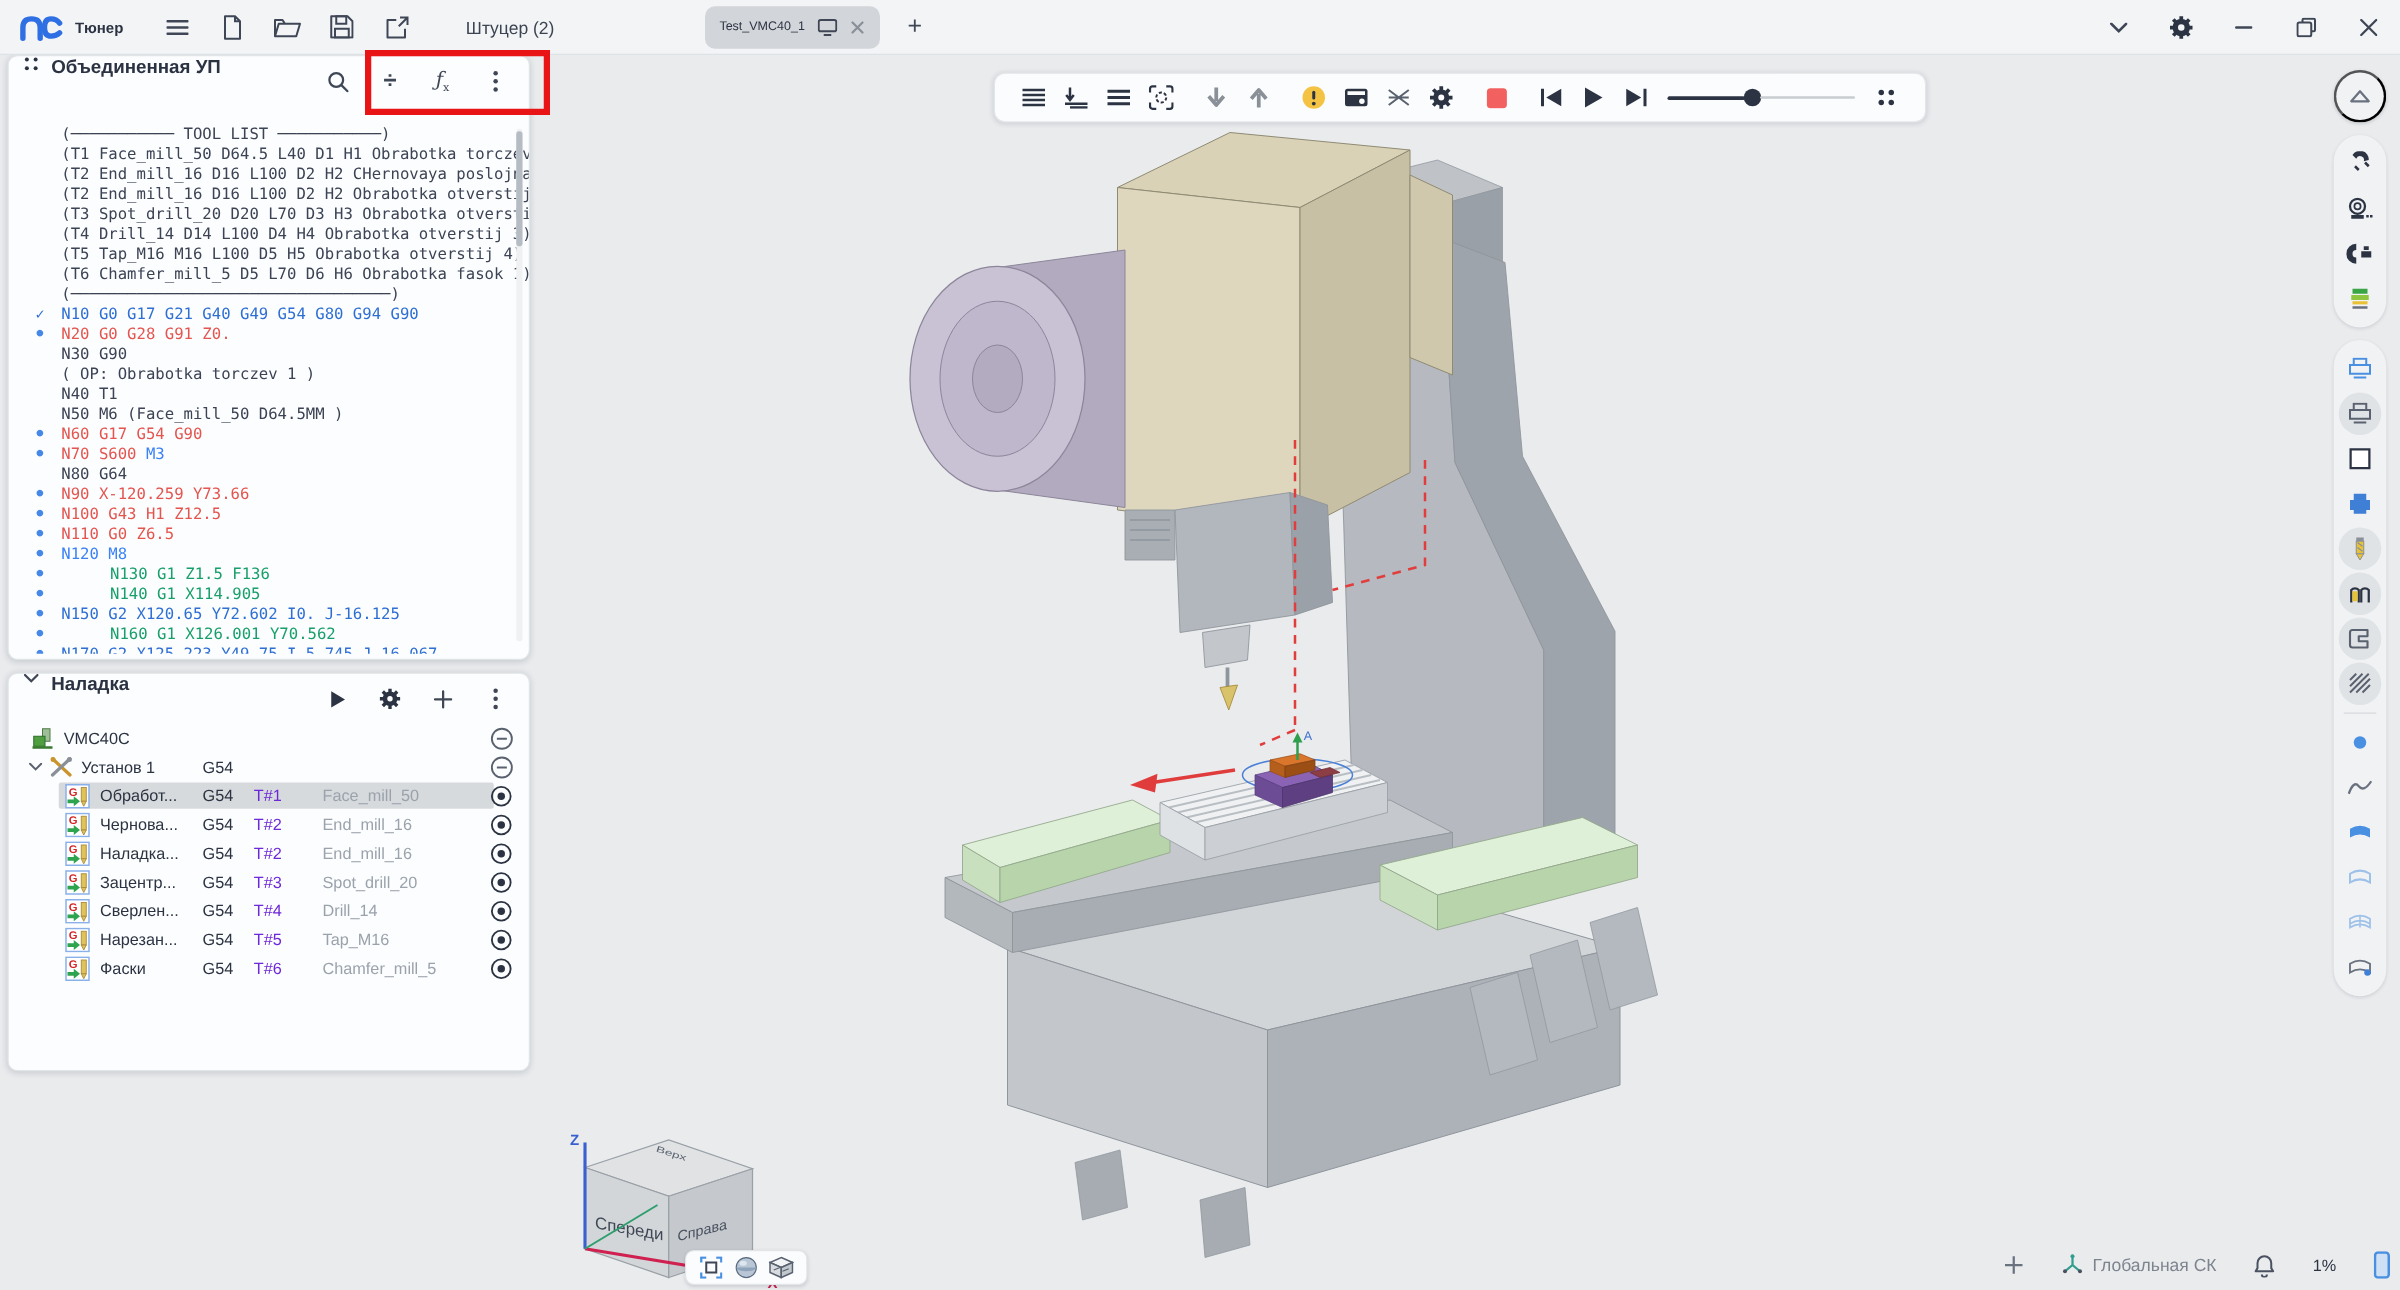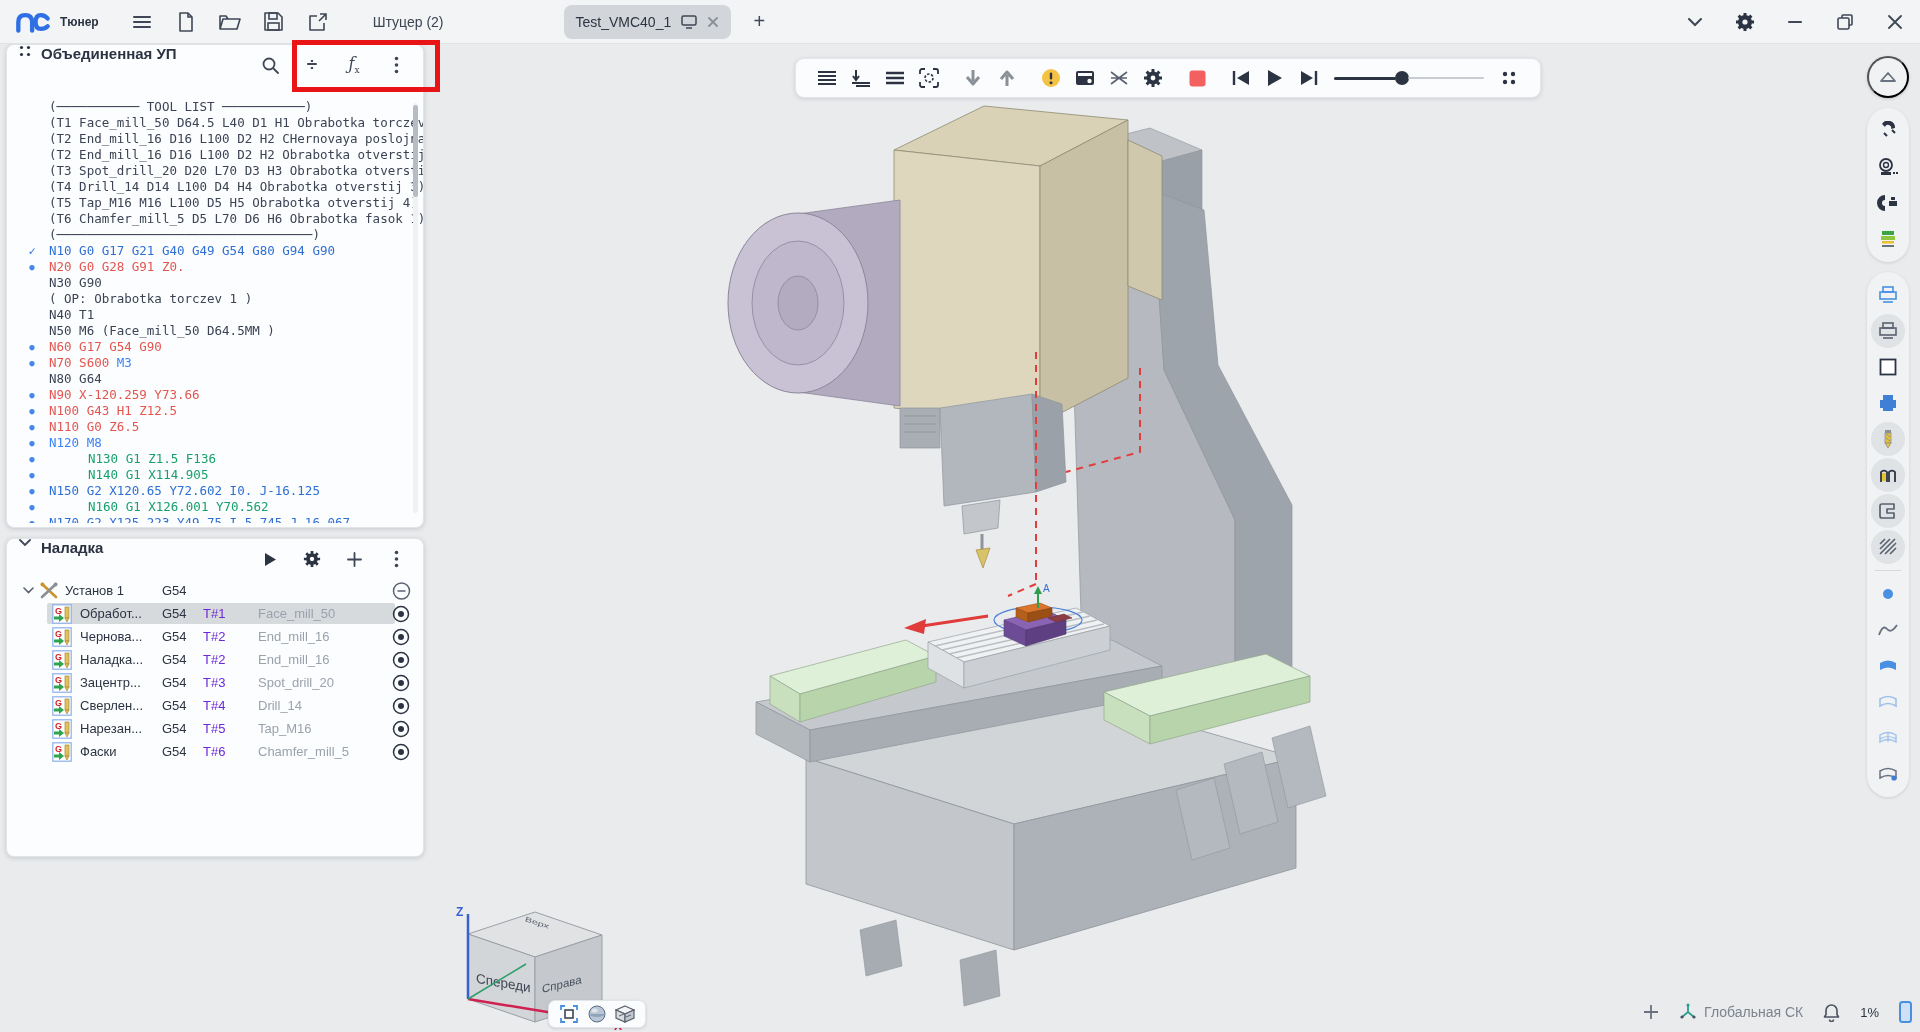--- a/index.html
+++ b/index.html
@@ -7,21 +7,21 @@
   .icon-btn{display:inline-flex;align-items:center;justify-content:center;cursor:pointer;border:none;background:transparent;}
   svg{display:block;}
 
   
   #titlebar{position:absolute;left:0;top:0;width:1920px;height:44px;background:#f2f4f6;border-bottom:1px solid #dfe2e5;display:flex;align-items:center;z-index:50;}
   .tb-logo{display:flex;align-items:center;gap:8px;margin-left:14px;}
   .tb-appname{font-size:12px;font-weight:700;color:#2b3342;}
   .tb-icons{display:flex;align-items:center;gap:14px;margin-left:28px;}
   .tb-icons .icon-btn{width:30px;height:30px;border-radius:6px;}
   .tab-plain{margin-left:40px;font-size:14px;color:#3c4452;}
-  .tab-active{margin-left:120px;height:34px;background:#d2d5d9;border-radius:8px;display:flex;align-items:center;gap:10px;padding:0 12px;font-size:14px;color:#2c3443;}
+  .tab-active{margin-left:120px;height:34px;background:#d2d5d9;border-radius:8px;display:flex;align-items:center;gap:10px;padding:0 12px;font-size:10px;color:#2c3443;}
   .tab-add{margin-left:14px;font-size:20px;color:#3f4756;width:28px;height:28px;}
   .tb-right{position:absolute;right:10px;top:0;height:44px;display:flex;align-items:center;gap:20px;}
   .tb-right .icon-btn{width:30px;height:30px;}
 
   
   .panel{position:absolute;background:#fcfdfe;border:1px solid #e2e5e8;border-radius:8px;box-shadow:0 1px 5px rgba(40,50,60,.18);z-index:20;}
   #panel-gcode{left:6px;top:44px;width:418px;height:484px;}
   #panel-setup{left:6px;top:538px;width:418px;height:319px;}
   .panel-header{height:40px;display:flex;padding:0 12px;}
   .panel-title{font-size:15px;font-weight:700;color:#2b3342;margin-left:10px;}
@@ -85,21 +85,21 @@
   .pill .icon-btn.active{background:#e0e3e6;}
   .pill .divider{width:26px;height:1px;background:#d6d9dc;margin:4px 0;}
 
   
   #viewcube{position:absolute;left:438px;top:858px;width:200px;height:135px;z-index:25;}
   
   #vp-mini{position:absolute;left:548px;top:956px;height:28px;background:#fbfcfd;border:1px solid #e3e6e9;border-radius:7px;box-shadow:0 1px 3px rgba(40,50,60,.15);display:flex;align-items:center;padding:0 6px;z-index:25;}
   #vp-mini .icon-btn{width:28px;height:24px;}
 
   
-  #statusbar{position:absolute;right:8px;bottom:6px;height:28px;display:flex;align-items:center;gap:20px;z-index:25;}
+  #statusbar{position:absolute;right:8px;bottom:6px;height:28px;display:flex;align-items:center;gap:30px;z-index:25;}
   #statusbar .cs-label{font-size:14px;color:#7d848e;}
   #statusbar .load-label{font-size:13px;color:#2c3443;}
 </style>
 </head>
 <body>
 
 <div id="titlebar">
   <div class="tb-logo">
     <svg width="38" height="26" viewBox="0 0 44 28">
       <path d="M5 24 V14 Q5 6 13 6 Q21 6 21 14 V24" fill="none" stroke="#2f6fe4" stroke-width="5" stroke-linecap="round"></path>
@@ -633,20 +633,34 @@
             <g fill="#3f4756">
               <circle cx="2.5" cy="2.5" r="1.8"></circle>
               <circle cx="2.5" cy="9" r="1.8"></circle>
               <circle cx="2.5" cy="15.5" r="1.8"></circle>
             </g>
           </svg>
       </button>
     </div>
   </div>
   <div class="tree">
+    <div class="tree-row" style="padding-left:18px;">
+      <svg width="19" height="19" viewBox="0 0 19 19" style="margin-right:7px;">
+          <rect x="9" y="2" width="6" height="10" fill="#9fbf98" stroke="#4e7a46" stroke-width="0.8"></rect>
+          <rect x="2" y="8" width="9" height="8" fill="#4f9e3f" stroke="#2c6e2c" stroke-width="0.8"></rect>
+          <rect x="1" y="16" width="16" height="2" fill="#3a7a30"></rect>
+        </svg>
+      <span class="rlabel">VMC40C</span>
+      <span class="row-circle">
+        <svg width="19" height="19" viewBox="0 0 19 19">
+            <circle cx="9.5" cy="9.5" r="8" fill="none" stroke="#5a6270" stroke-width="1.5"></circle>
+            <path d="M5.5 9.5 h8" stroke="#5a6270" stroke-width="1.5"></path>
+          </svg>
+      </span>
+    </div>
     <div class="tree-row" style="padding-left:16px;">
       <svg width="11" height="7" viewBox="0 0 11 7" style="margin-right:6px;">
           <path d="M1 1 L5.5 5.5 L10 1" fill="none" stroke="#5a6270" stroke-width="1.6" stroke-linecap="round"></path>
         </svg>
       <svg width="19" height="17" viewBox="0 0 19 17" style="margin-right:6px;">
           <path d="M2 2 L16 15" stroke="#c9952c" stroke-width="2.6" stroke-linecap="round"></path>
           <path d="M16 2 L2 15" stroke="#8a9098" stroke-width="2.6" stroke-linecap="round"></path>
           <circle cx="2.5" cy="2.5" r="2" fill="#c9952c"></circle>
           <circle cx="15.5" cy="2.5" r="2" fill="#8a9098"></circle>
         </svg>

